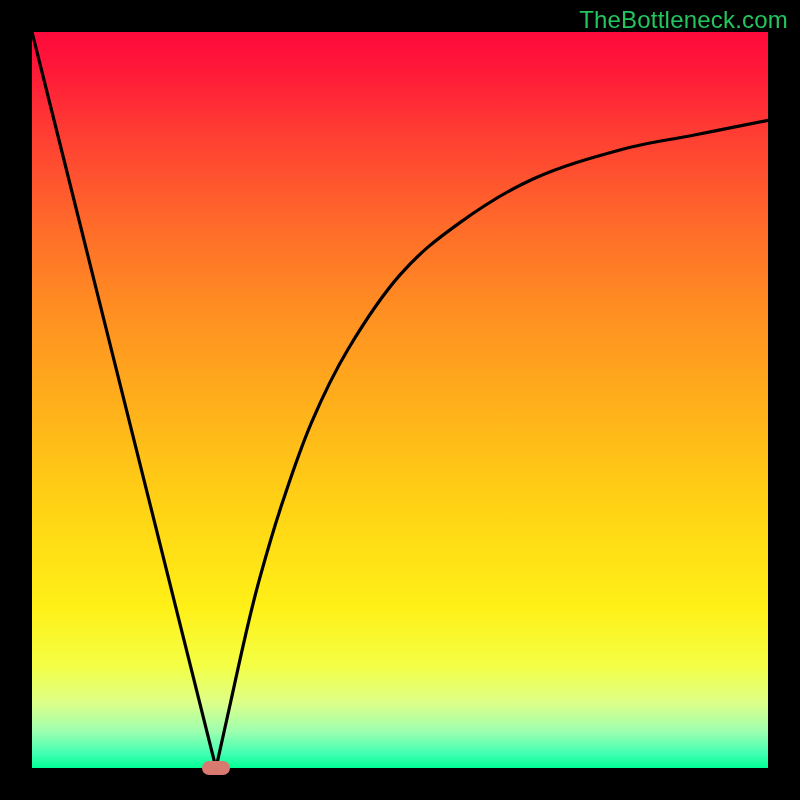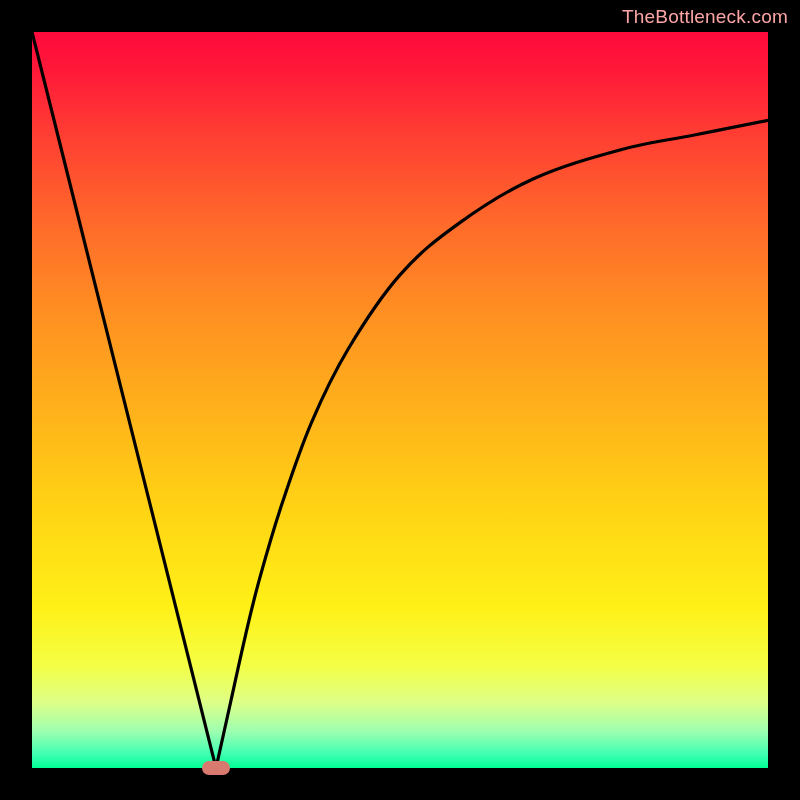--- a/index.html
+++ b/index.html
@@ -36,23 +36,23 @@
       #deff87 91%,
       #9effb0 95%,
       #43ffb3 98%,
       #00ff95 100%
     );
   }
   .watermark {
     position: absolute;
     top: 6px;
     right: 12px;
-    color: #fca5a5;
+    color: #22c55e;
     font-family: Arial, Helvetica, sans-serif;
-    font-size: 19px;
+    font-size: 24px;
     letter-spacing: 0.2px;
   }
   svg.curve {
     position: absolute;
     left: 0;
     top: 0;
     width: 736px;
     height: 736px;
   }
   .marker {

